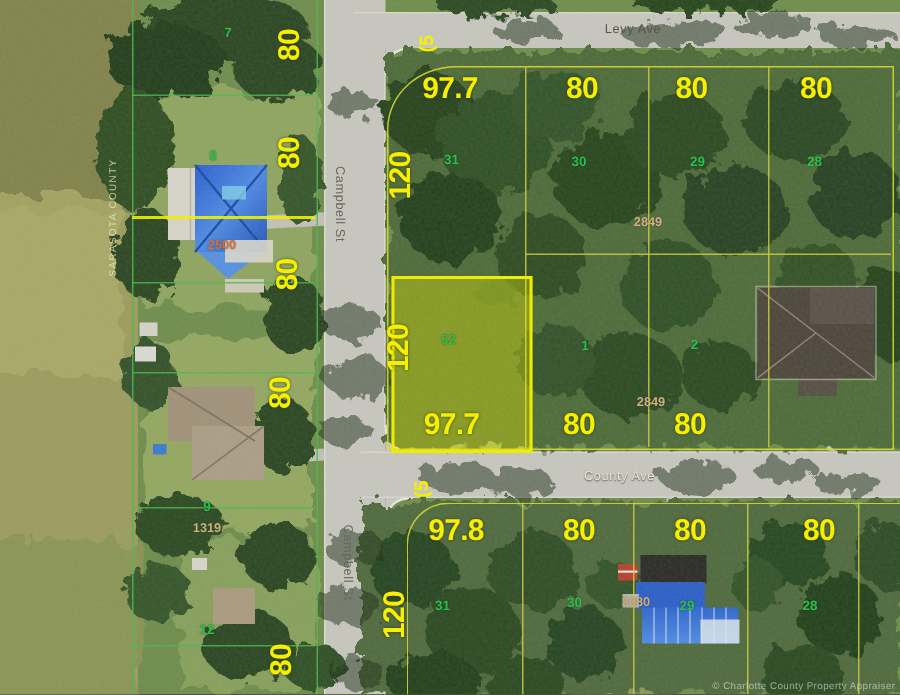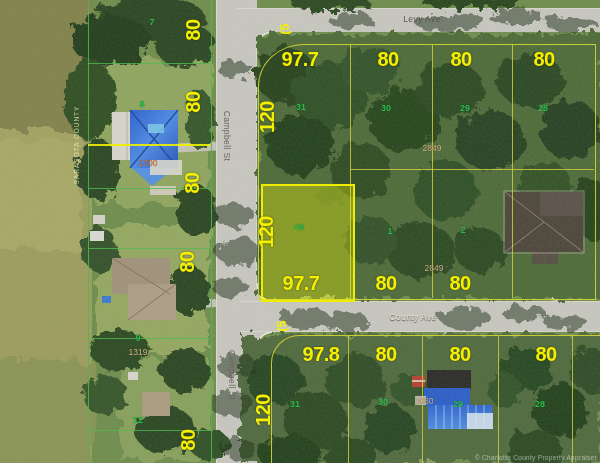--- a/index.html
+++ b/index.html
@@ -20,21 +20,21 @@
   .gline{height:1px;background:rgba(80,185,80,.8);}
   .yline{height:1.5px;background:rgba(240,240,0,.9);}
   .highlight{left:261px;top:184px;width:90px;height:114px;
              background:rgba(252,252,0,.32);border:2px solid #f0ec00;pointer-events:auto;}
   
   .lbl{position:absolute;white-space:nowrap;transform:translate(-50%,-50%);line-height:1;}
   .lbl.rot{transform:translate(-50%,-50%) rotate(-90deg);}
   .dim{font-size:20px;font-weight:700;color:#f5ef00;letter-spacing:-.5px;
        text-shadow:0 0 2px rgba(40,40,0,.7);}
   .lot{font-size:9px;font-weight:700;color:#2ebe4e;text-shadow:0 0 1px rgba(0,30,0,.6);}
-  .pid{font-size:8.5px;font-weight:400;color:#cdb084;text-shadow:0 0 1px rgba(40,30,0,.5);}
+  .pid{font-size:8.5px;font-weight:700;color:#cdb084;text-shadow:0 0 1px rgba(40,30,0,.5);}
   .mark{font-size:13px;font-weight:700;color:#f5ef00;}
   .street{position:absolute;white-space:nowrap;color:#57544c;font-size:8.5px;
           letter-spacing:.4px;transform:translate(-50%,-50%);line-height:1;}
   .street.light{color:#e9e5da;text-shadow:0 1px 1px rgba(40,40,30,.8);}
   .street.vert{transform:translate(-50%,-50%) rotate(90deg);}
   .wm-left{position:absolute;left:76px;top:145px;transform:translate(-50%,-50%) rotate(-90deg);
            white-space:nowrap;font-size:6.5px;letter-spacing:1px;color:rgba(238,238,185,.75);}
   .wm-br{position:absolute;right:3px;bottom:2px;font-size:6.5px;letter-spacing:.3px;
          color:rgba(255,255,255,.5);}
 </style>
@@ -274,41 +274,41 @@
       <span class="lbl dim rot" style="left: 188px; top: 440px;">80</span>
       <span class="lbl dim" style="left: 300px; top: 59px;">97.7</span>
       <span class="lbl dim" style="left: 388px; top: 59px;">80</span>
       <span class="lbl dim" style="left: 461px; top: 59px;">80</span>
       <span class="lbl dim" style="left: 544px; top: 59px;">80</span>
       <span class="lbl dim rot" style="left: 267px; top: 117px;">120</span>
       <span class="lbl dim rot" style="left: 266px; top: 232px;">120</span>
       <span class="lbl dim" style="left: 301px; top: 283px;">97.7</span>
       <span class="lbl dim" style="left: 386px; top: 283px;">80</span>
       <span class="lbl dim" style="left: 460px; top: 283px;">80</span>
-      <span class="lbl dim" style="left: 321px; top: 354px;">97.8</span>
+      <span class="lbl dim" style="left: 304px; top: 354px;">97.8</span>
       <span class="lbl dim" style="left: 386px; top: 354px;">80</span>
       <span class="lbl dim" style="left: 460px; top: 354px;">80</span>
       <span class="lbl dim" style="left: 546px; top: 354px;">80</span>
       <span class="lbl dim rot" style="left: 263px; top: 410px;">120</span>
       <span class="lbl lot" style="left: 152px; top: 22px;">7</span>
       <span class="lbl lot" style="left: 142px; top: 104px;">8</span>
       <span class="lbl lot" style="left: 301px; top: 107px;">31</span>
       <span class="lbl lot" style="left: 386px; top: 108px;">30</span>
       <span class="lbl lot" style="left: 465px; top: 108px;">29</span>
       <span class="lbl lot" style="left: 543px; top: 108px;">28</span>
-      <span class="lbl lot" style="left: 299px; top: 227px;">46</span>
+      <span class="lbl lot" style="left: 299px; top: 227px;">52</span>
       <span class="lbl lot" style="left: 390px; top: 231px;">1</span>
       <span class="lbl lot" style="left: 463px; top: 230px;">2</span>
       <span class="lbl lot" style="left: 138px; top: 338px;">9</span>
       <span class="lbl lot" style="left: 138px; top: 420px;">12</span>
       <span class="lbl lot" style="left: 295px; top: 404px;">31</span>
       <span class="lbl lot" style="left: 383px; top: 402px;">30</span>
       <span class="lbl lot" style="left: 458px; top: 404px;">29</span>
       <span class="lbl lot" style="left: 540px; top: 404px;">28</span>
-      <span class="lbl pid" style="left: 148px; top: 163px; color: rgb(212, 113, 61);">1700</span>
+      <span class="lbl pid" style="left: 148px; top: 163px; color: rgb(212, 113, 61);">2500</span>
       <span class="lbl pid" style="left: 138px; top: 352px; color: rgb(205, 176, 132);">1319</span>
       <span class="lbl pid" style="left: 432px; top: 148px; color: rgb(205, 176, 132);">2849</span>
       <span class="lbl pid" style="left: 434px; top: 268px; color: rgb(205, 176, 132);">2849</span>
       <span class="lbl pid" style="left: 424px; top: 401px; color: rgb(205, 176, 132);">3080</span>
       <span class="lbl mark rot" style="left: 284px; top: 29px;">(5</span>
       <span class="lbl mark rot" style="left: 281px; top: 326px;">(5</span>
     </div>
 </div>
 
 </body></html>

